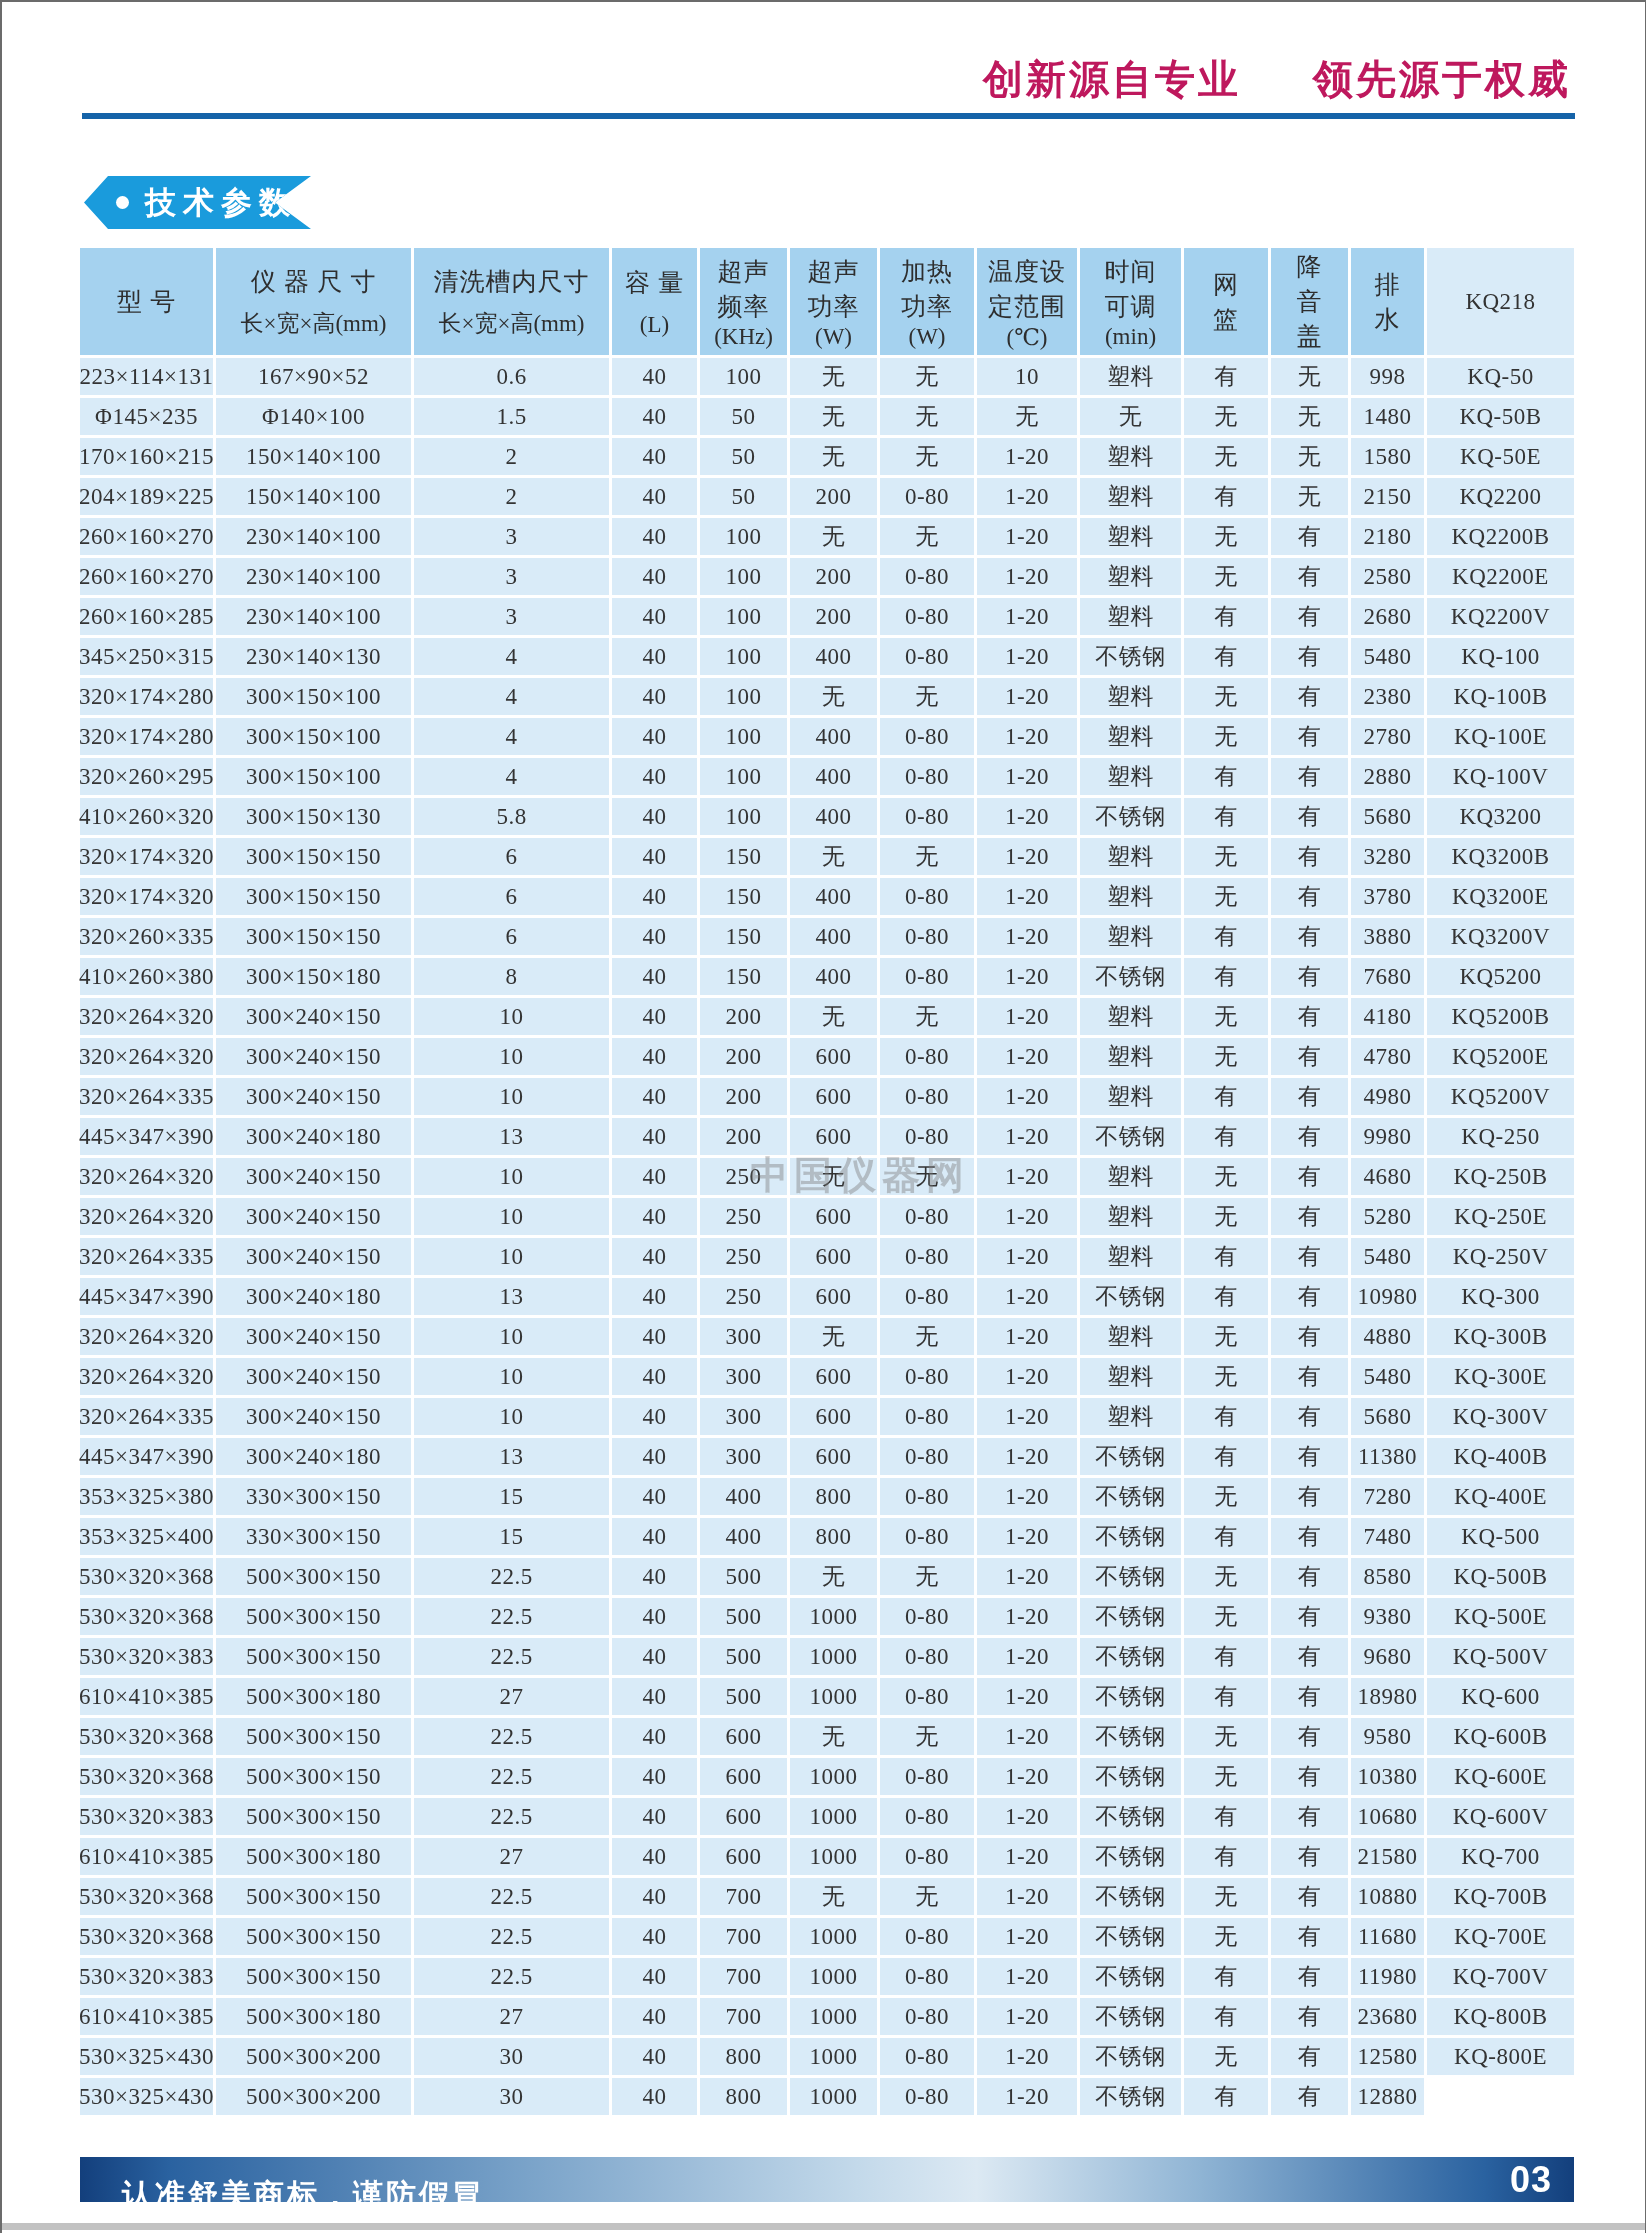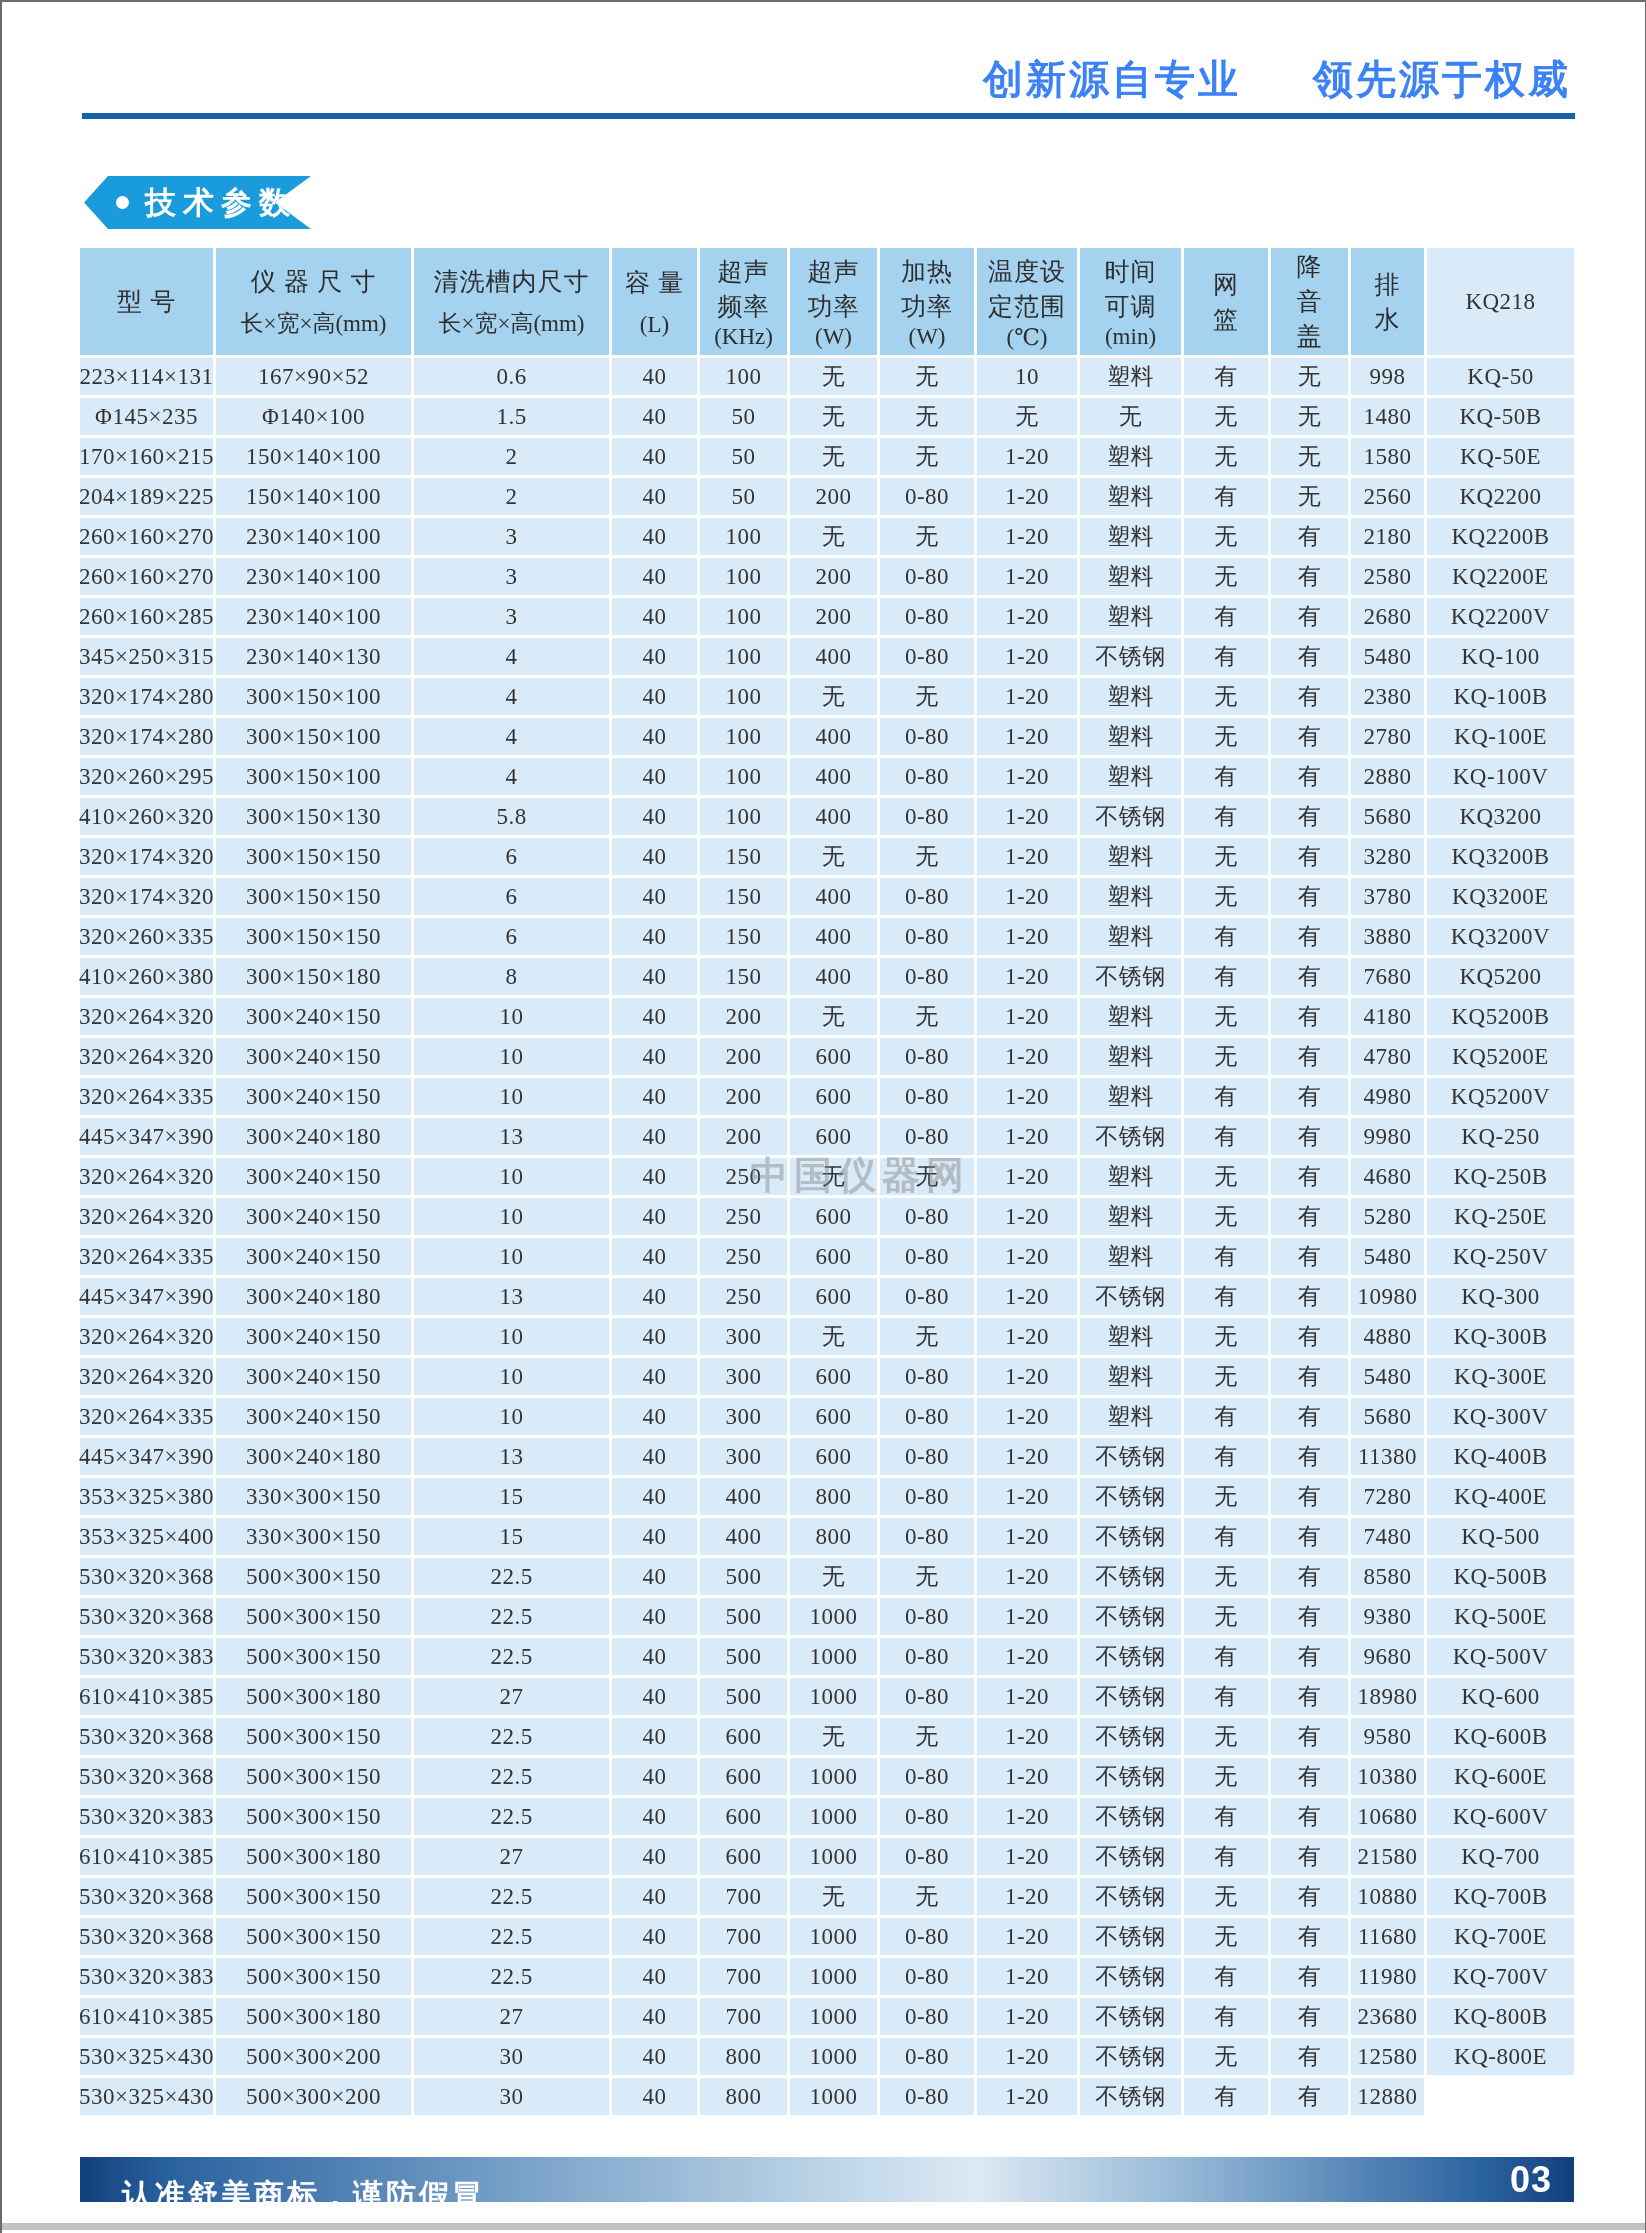--- a/index.html
+++ b/index.html
@@ -6,21 +6,21 @@
   #page{
     position:relative;width:1647px;height:2234px;background:#ffffff;
     border-top:2px solid #6b6b6b;border-left:2px solid #6b6b6b;border-right:2px solid #6b6b6b;
     box-sizing:border-box;overflow:hidden;
     font-family:"Liberation Serif","DejaVu Serif",serif;
   }
   
   .slogan{
     position:absolute;top:50px;right:74px;display:flex;gap:72px;
     font-family:"Liberation Sans","DejaVu Sans",sans-serif;
-    font-weight:bold;font-size:40px;color:#3b82f6;letter-spacing:3px;white-space:nowrap;
+    font-weight:bold;font-size:40px;color:#be185d;letter-spacing:3px;white-space:nowrap;
   }
   .rule{position:absolute;top:111px;left:80px;width:1493px;height:6px;background:#1563a8;}
   
   .badge{
     position:absolute;top:174px;left:82px;width:227px;height:53px;background:#1a9bdc;
     clip-path:polygon(24px 0,100% 0,calc(100% - 36px) 50%,100% 100%,24px 100%,0 50%);
     display:flex;align-items:center;color:#ffffff;
     font-family:"Liberation Sans","DejaVu Sans",sans-serif;font-weight:bold;
   }
   .badge .dot{width:13px;height:13px;border-radius:50%;background:#ffffff;margin-left:32px;flex:0 0 auto;}
@@ -175,21 +175,21 @@
       <div class="td">150×140×100</div>
       <div class="td">2</div>
       <div class="td">40</div>
       <div class="td">50</div>
       <div class="td">200</div>
       <div class="td">0-80</div>
       <div class="td">1-20</div>
       <div class="td">塑料</div>
       <div class="td">有</div>
       <div class="td">无</div>
-      <div class="td">2560</div>
+      <div class="td">2150</div>
       <div class="td">KQ2200</div>
       <div class="td">260×160×270</div>
       <div class="td">230×140×100</div>
       <div class="td">3</div>
       <div class="td">40</div>
       <div class="td">100</div>
       <div class="td">无</div>
       <div class="td">无</div>
       <div class="td">1-20</div>
       <div class="td">塑料</div>

